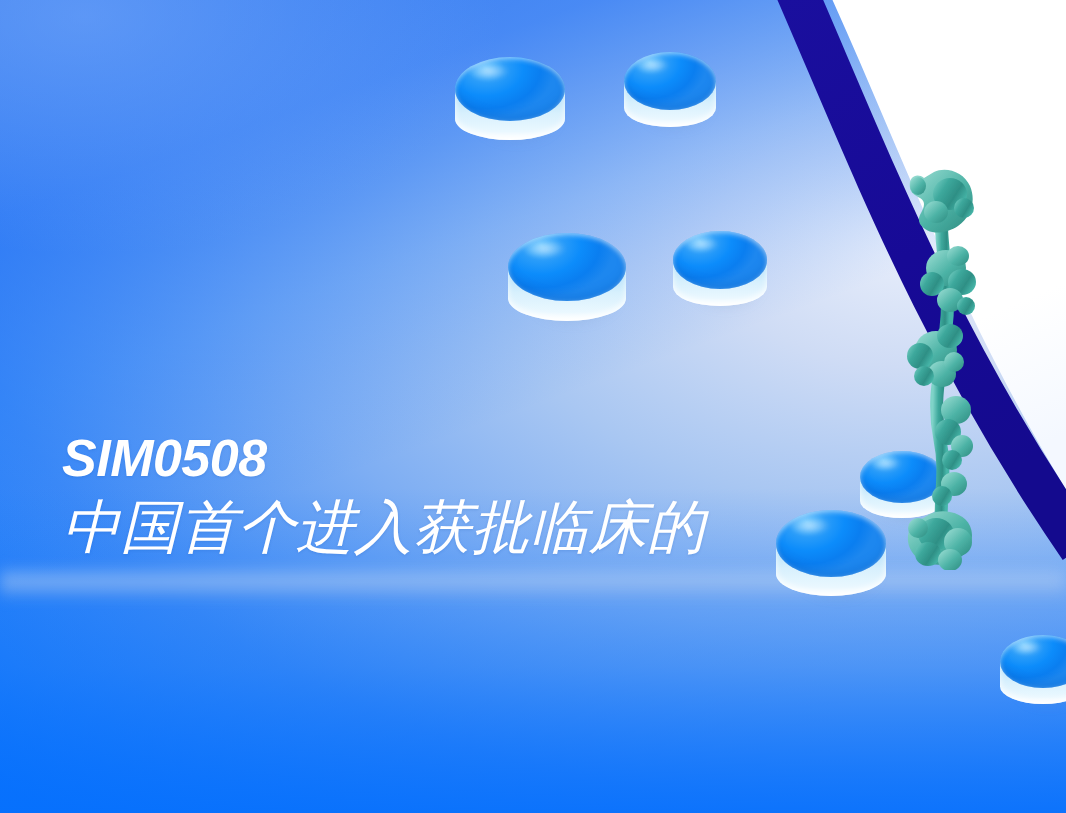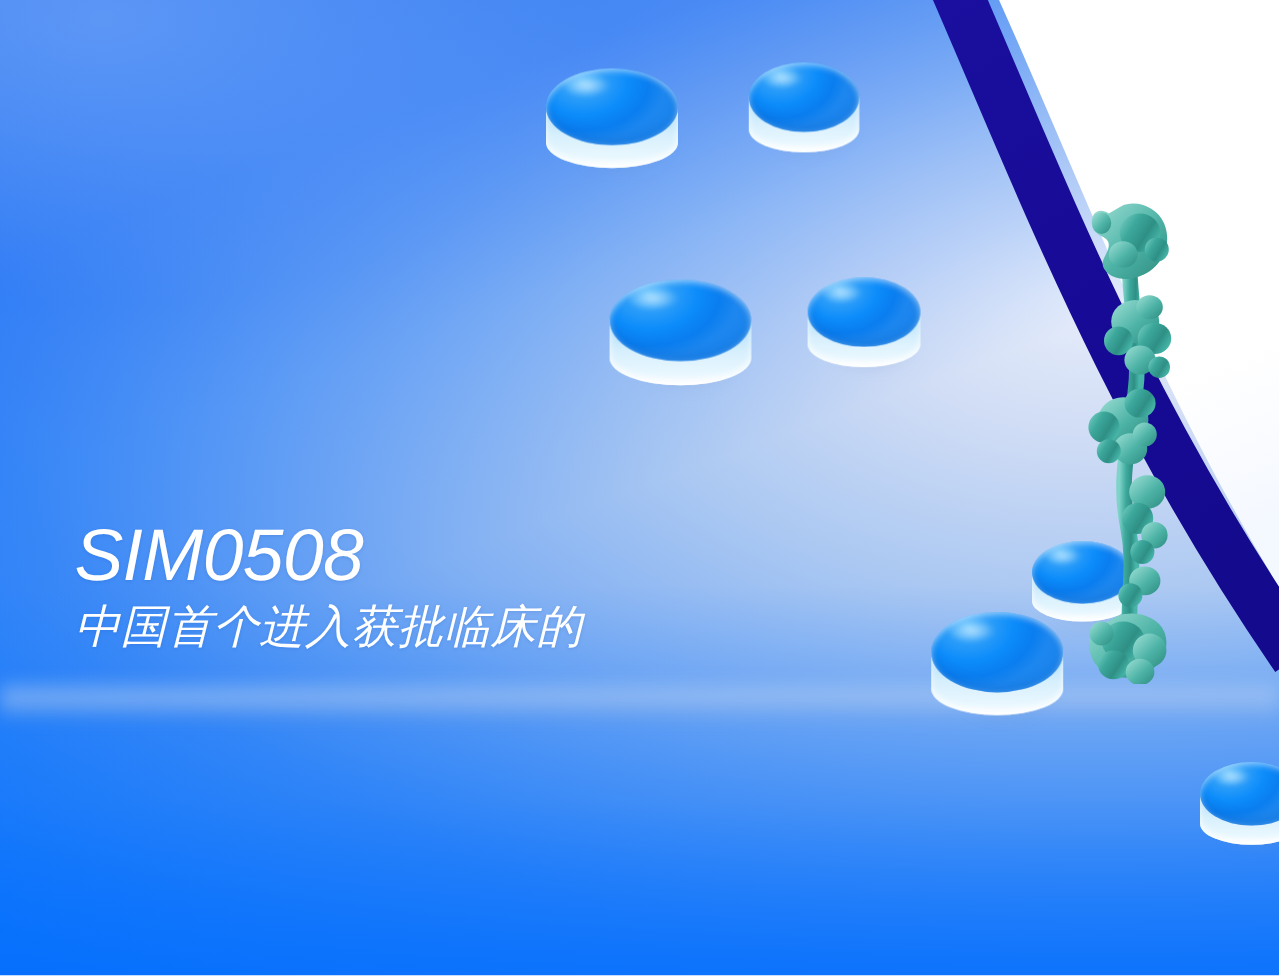--- a/index.html
+++ b/index.html
@@ -131,31 +131,31 @@
 
   
   .text-block {
     position: absolute;
     left: 62px;
     top: 432px;
     width: 760px;
     color: #ffffff;
   }
   .title {
-    font-size: 61px;
+    font-size: 52px;
     line-height: 1.0;
-    font-weight: 400;
+    font-weight: 700;
     font-style: italic;
     letter-spacing: -0.5px;
     margin: 0 0 6px 0;
     text-shadow: 0 1px 3px rgba(10,70,170,0.18);
     white-space: nowrap;
   }
   .subtitle {
-    font-size: 38px;
+    font-size: 58px;
     line-height: 1.28;
     font-weight: 400;
     font-style: italic;
     margin: 0;
     letter-spacing: 0.5px;
     text-shadow: 0 1px 3px rgba(10,70,170,0.18);
   }
   .subtitle .line {
     display: block;
     white-space: nowrap;

